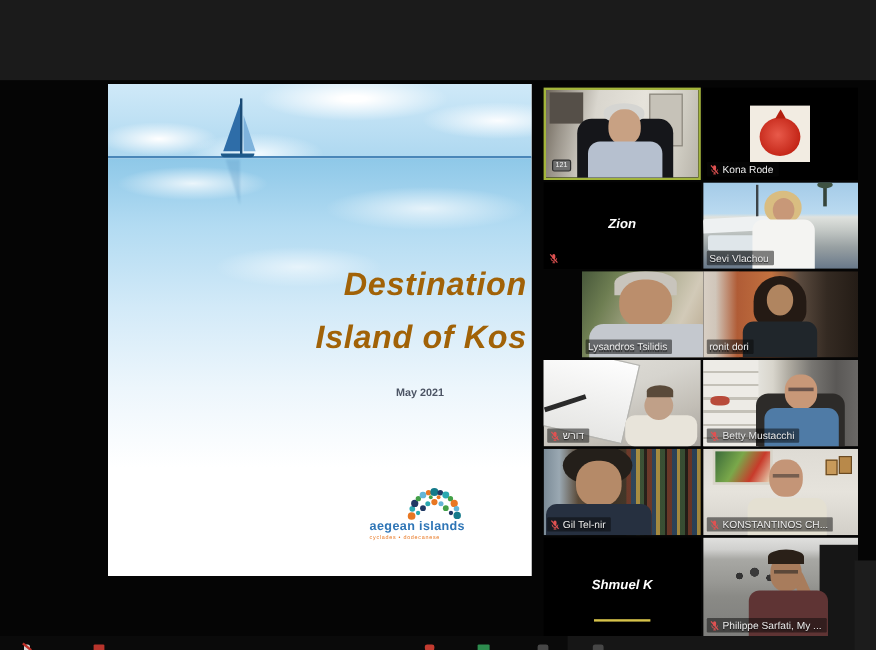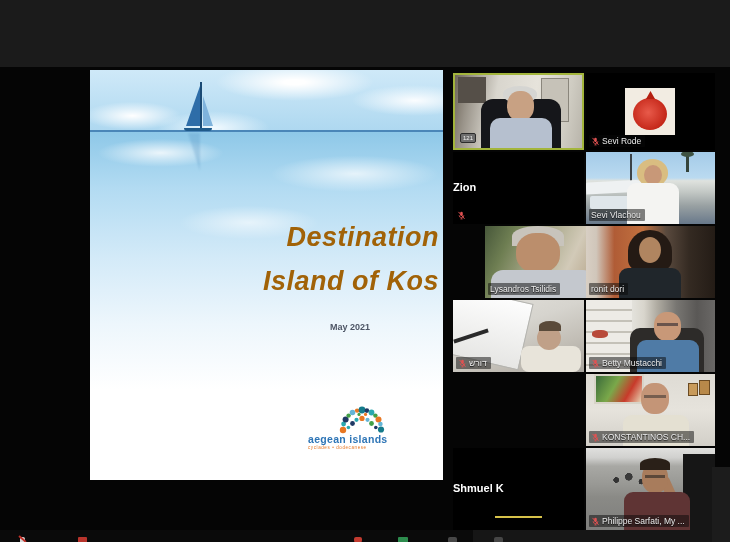--- a/index.html
+++ b/index.html
@@ -66,21 +66,21 @@
   .t8{left:586px;top:300px;width:129px;height:72px;}
   .t9{left:453px;top:374px;width:131px;height:72px;}
   .t10{left:586px;top:374px;width:129px;height:72px;}
   .t11{left:453px;top:448px;width:131px;height:82px;}
   .t12{left:586px;top:448px;width:129px;height:82px;}
   .scene{position:absolute;inset:0;}
   .nameplate{position:absolute;left:3px;bottom:3px;display:flex;align-items:center;gap:2px;
     background:rgba(8,8,8,.5);color:#ececec;font-size:8.5px;padding:1px 4px 1px 2px;border-radius:1px;
     text-shadow:0 1px 1px rgba(0,0,0,.8);white-space:nowrap;max-width:120px;overflow:hidden;}
   .center-name{position:absolute;left:0;right:0;top:50%;transform:translateY(-60%);
-    color:#fff;font-size:11px;font-weight:700;}
+    text-align:center;color:#fff;font-size:11px;font-weight:700;font-style:italic;}
   .mic-muted{color:#e05252;display:inline-flex;flex:0 0 auto;}
   .mic-solo{position:absolute;left:4px;bottom:4px;}
   .badge{position:absolute;left:5px;bottom:5px;background:#6e6e6e;border:1px solid #2c2c2c;
     color:#f0f0f0;font-size:6px;line-height:8px;padding:0 2px;border-radius:2px;}
   .yellow-line{position:absolute;left:42px;top:68px;width:47px;height:2px;background:#d6c24a;}
 
   
   .p{position:absolute;}
   
   .t1 .scene{background:linear-gradient(100deg,#6e665a 0%,#9a948a 12%,#d9d6ce 32%,#e6e3db 60%,#cfccc2 85%,#b8b4aa 100%);}
@@ -232,21 +232,21 @@
     </div>
     <div class="nameplate">
       <span class="mic-muted">
         <svg viewBox="0 0 12 12" width="9" height="9">
             <rect x="4.3" y="1" width="3.4" height="5.6" rx="1.7" fill="currentColor"></rect>
             <path d="M2.8 5.6a3.2 3.2 0 0 0 6.4 0" fill="none" stroke="currentColor" stroke-width="1"></path>
             <path d="M6 8.8v1.6M4.5 10.6h3" stroke="currentColor" stroke-width="1"></path>
             <path d="M2 1.2L10 10.4" stroke="currentColor" stroke-width="1.3"></path>
           </svg>
       </span>
-      <span>Sevi Rode</span>
+      <span>Kona Rode</span>
     </div>
   </div>
 
   <div class="tile t3">
     <div class="center-name">Zion</div>
     <span class="mic-muted mic-solo">
       <svg viewBox="0 0 12 12" width="9" height="9">
           <rect x="4.3" y="1" width="3.4" height="5.6" rx="1.7" fill="currentColor"></rect>
           <path d="M2.8 5.6a3.2 3.2 0 0 0 6.4 0" fill="none" stroke="currentColor" stroke-width="1"></path>
           <path d="M6 8.8v1.6M4.5 10.6h3" stroke="currentColor" stroke-width="1"></path>
@@ -328,20 +328,39 @@
             <rect x="4.3" y="1" width="3.4" height="5.6" rx="1.7" fill="currentColor"></rect>
             <path d="M2.8 5.6a3.2 3.2 0 0 0 6.4 0" fill="none" stroke="currentColor" stroke-width="1"></path>
             <path d="M6 8.8v1.6M4.5 10.6h3" stroke="currentColor" stroke-width="1"></path>
             <path d="M2 1.2L10 10.4" stroke="currentColor" stroke-width="1.3"></path>
           </svg>
       </span>
       <span>Betty Mustacchi</span>
     </div>
   </div>
 
+  <div class="tile t9">
+    <div class="scene">
+      <div class="p books"></div>
+      <div class="p hair"></div>
+      <div class="p face"></div>
+      <div class="p torso"></div>
+    </div>
+    <div class="nameplate">
+      <span class="mic-muted">
+        <svg viewBox="0 0 12 12" width="9" height="9">
+            <rect x="4.3" y="1" width="3.4" height="5.6" rx="1.7" fill="currentColor"></rect>
+            <path d="M2.8 5.6a3.2 3.2 0 0 0 6.4 0" fill="none" stroke="currentColor" stroke-width="1"></path>
+            <path d="M6 8.8v1.6M4.5 10.6h3" stroke="currentColor" stroke-width="1"></path>
+            <path d="M2 1.2L10 10.4" stroke="currentColor" stroke-width="1.3"></path>
+          </svg>
+      </span>
+      <span>Gil Tel-nir</span>
+    </div>
+  </div>
 
   <div class="tile t10">
     <div class="scene">
       <div class="p painting"></div>
       <div class="p icon1"></div>
       <div class="p icon2"></div>
       <div class="p face"></div>
       <div class="p glasses"></div>
       <div class="p torso"></div>
     </div>

